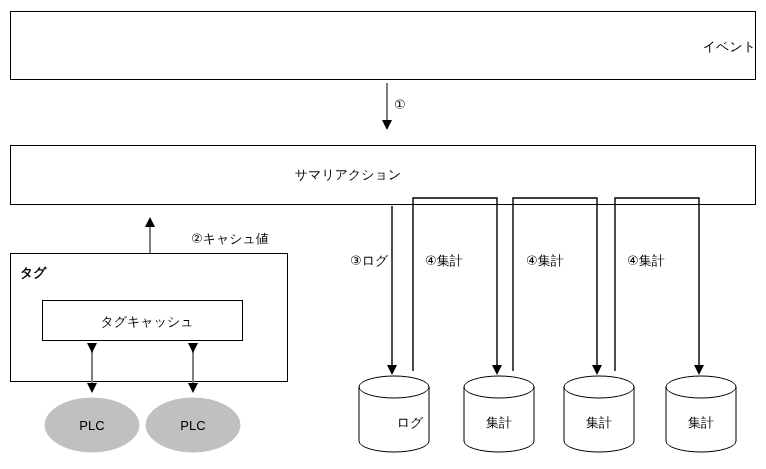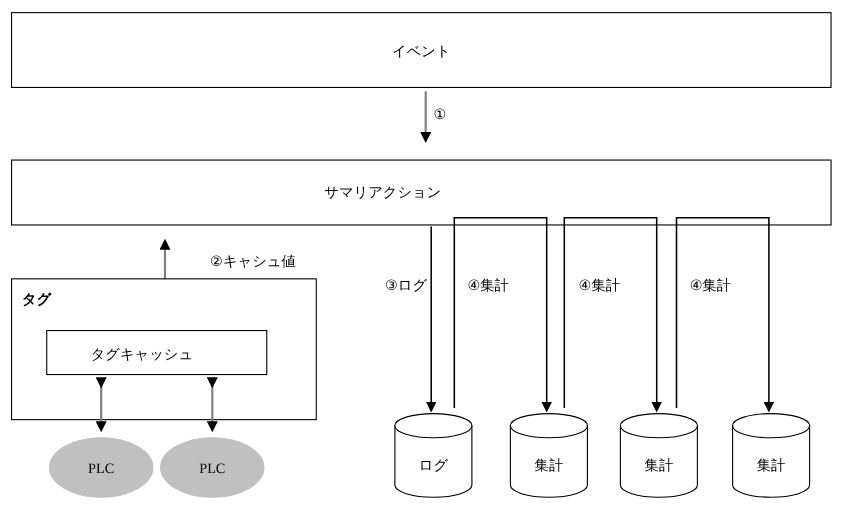--- a/index.html
+++ b/index.html
@@ -44,21 +44,21 @@
     position: absolute;
     text-align: center;
     font-size: 13px;
     color: #000000;
     white-space: nowrap;
     font-family: "DejaVu Sans", "Liberation Sans", sans-serif;
   }
   .lbl-plc {
     font-size: 13px;
     color: #000000;
-    font-family: Liberation Serif, serif;
+    font-family: Liberation Sans, sans-serif;
   }
 </style>
 </head>
 <body>
 
 <div id="canvas">
 
   <svg class="diagram" viewBox="0 0 766 469">
     <defs>
       <marker id="arrowBlack" markerWidth="10" markerHeight="10" refX="5" refY="5" orient="auto" markerUnits="userSpaceOnUse">
@@ -107,45 +107,45 @@
       <path class="cyl-body" d="M 564,387 L 564,441 A 35,11 0 0 0 634,441 L 634,387 Z"></path>
       <ellipse class="cyl-top" cx="599" cy="387" rx="35" ry="11"></ellipse>
     </g>
 
     <g>
       <path class="cyl-body" d="M 666,387 L 666,441 A 35,11 0 0 0 736,441 L 736,387 Z"></path>
       <ellipse class="cyl-top" cx="701" cy="387" rx="35" ry="11"></ellipse>
     </g>
   </svg>
 
-  <div class="lbl-center" style="left:10px; top:38px; width:746px;">イベント</div>
+  <div class="lbl-center" style="left:10px; top:38px; width:746px;text-align:right;">イベント</div>
 
   <div class="lbl" style="left:394px; top:98px;">①</div>
 
   <div class="lbl-center" style="left:10px; top:166px; width:676px;">サマリアクション</div>
 
   <div class="lbl" style="left:163px; top:232px;margin-left:28px;">②キャシュ値</div>
 
   <div class="lbl" style="left:20px; top:266px;font-weight:bold;">タグ</div>
 
-  <div class="lbl-center" style="left:29px; top:313px; width:200px;">タグキャッシュ</div>
+  <div class="lbl-center" style="left:47px; top:313px; width:200px;">タグキャッシュ</div>
 
   <div class="lbl-center lbl-plc" style="left:45px; top:418px; width:94px;">PLC</div>
 
   <div class="lbl-center lbl-plc" style="left:146px; top:418px; width:94px;">PLC</div>
 
   <div class="lbl" style="left:350px; top:254px;">③ログ</div>
 
   <div class="lbl" style="left:425px; top:254px;">④集計</div>
 
   <div class="lbl" style="left:526px; top:254px;">④集計</div>
 
   <div class="lbl" style="left:627px; top:254px;">④集計</div>
 
-  <div class="lbl-center" style="left:359px; top:414px; width:70px;">ログ</div>
+  <div class="lbl-center" style="left:359px; top:414px; width:70px;padding-left:16px;">ログ</div>
 
   <div class="lbl-center" style="left:464px; top:414px; width:70px;">集計</div>
 
   <div class="lbl-center" style="left:564px; top:414px; width:70px;">集計</div>
 
   <div class="lbl-center" style="left:666px; top:414px; width:70px;">集計</div>
 
 </div>
 
 </body></html>

